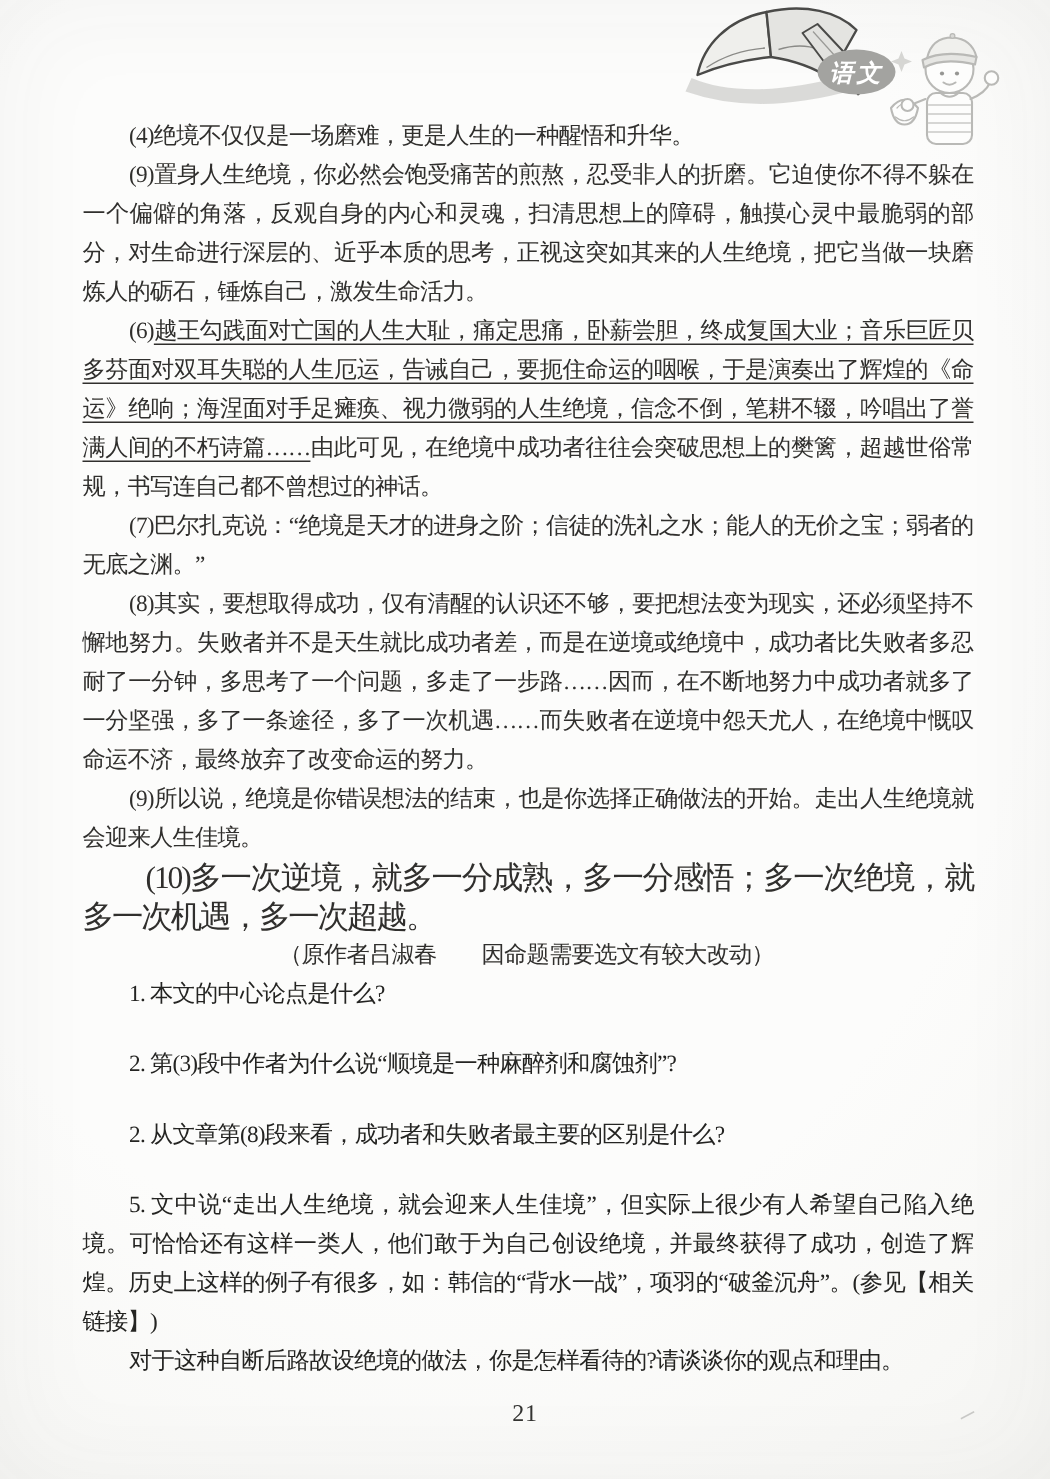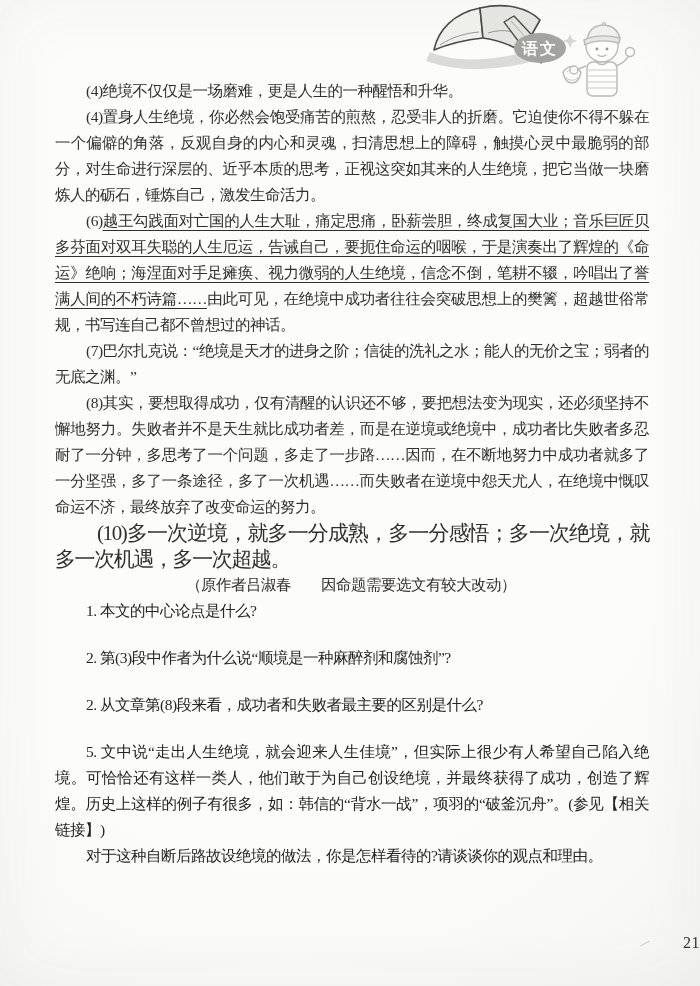--- a/index.html
+++ b/index.html
@@ -9,22 +9,22 @@
   }
   .page {
     position: relative;
     width: 700px; height: 986px;
     overflow: hidden;
     background: radial-gradient(140% 120% at 42% 38%, #fcfcfb 40%, #f4f4f1 72%, #e9e9e6 100%);
     box-shadow: inset 0 0 70px rgba(60,60,55,0.05);
   }
   
   .header-art {
-    position: absolute; top: 0; right: 48px;
-    width: 236px; height: 106px;
+    position: absolute; top: 0; right: 17px;
+    width: 236px; height: 106px; font-style: italic;
   }
   .badge-text {
     font-family: "Liberation Sans", "DejaVu Sans", sans-serif;
     font-weight: bold; font-size: 16px; letter-spacing: 2px;
     fill: #ffffff;
   }
   
   .content {
     position: absolute; left: 55px; top: 78px; width: 594px;
     color: #302f2d;
@@ -41,21 +41,21 @@
   p.tight { font-size: 21px; letter-spacing: -1.4px; }
   p.attribution {
     text-align: center; text-indent: 0; padding-right: 2px;
   }
   
   .questions { color: #242422; }
   .questions p.gap { margin-bottom: 21px; }
   
   .page-number {
     position: absolute; bottom: 34px; left: 0; right: 0;
-    text-align: right;
+    text-align: center;
     font-size: 16px; color: #333331; letter-spacing: 0.5px;
   }
   .scan-artifact {
     position: absolute; right: 50px; bottom: 42px;
     width: 10px; height: 1px; background: #bdbdba;
     transform: rotate(-28deg); opacity: 0.8;
   }
 </style>
 </head>
 <body>
@@ -109,24 +109,25 @@
         <path d="M180 62 Q186 67 192 62" fill="none"></path>
 
         <path d="M200 66 Q210 62 213 55" fill="none"></path>
         <circle cx="214" cy="52" r="4.5"></circle>
       </g>
     </svg>
   </div>
 
   <div class="content">
     <p>(4)绝境不仅仅是一场磨难，更是人生的一种醒悟和升华。</p>
-    <p>(4)置身人生绝境，你必然会饱受痛苦的煎熬，忍受非人的折磨。它迫使你不得不躲在一个偏僻的角落，反观自身的内心和灵魂，扫清思想上的障碍，触摸心灵中最脆弱的部分，对生命进行深层的、近乎本质的思考，正视这突如其来的人生绝境，把它当做一块磨炼人的砺石，锤炼自己，激发生命活力。</p>
+    <p>(9)置身人生绝境，你必然会饱受痛苦的煎熬，忍受非人的折磨。它迫使你不得不躲在一个偏僻的角落，反观自身的内心和灵魂，扫清思想上的障碍，触摸心灵中最脆弱的部分，对生命进行深层的、近乎本质的思考，正视这突如其来的人生绝境，把它当做一块磨炼人的砺石，锤炼自己，激发生命活力。</p>
     <p><span>(6)</span><span class="underline">越王勾践面对亡国的人生大耻，痛定思痛，卧薪尝胆，终成复国大业；音乐巨匠贝多芬面对双耳失聪的人生厄运，告诫自己，要扼住命运的咽喉，于是演奏出了辉煌的《命运》绝响；海涅面对手足瘫痪、视力微弱的人生绝境，信念不倒，笔耕不辍，吟唱出了誉满人间的不朽诗篇……</span><span>由此可见，在绝境中成功者往往会突破思想上的樊篱，超越世俗常规，书写连自己都不曾想过的神话。</span></p>
     <p>(7)巴尔扎克说：“绝境是天才的进身之阶；信徒的洗礼之水；能人的无价之宝；弱者的无底之渊。”</p>
     <p>(8)其实，要想取得成功，仅有清醒的认识还不够，要把想法变为现实，还必须坚持不懈地努力。失败者并不是天生就比成功者差，而是在逆境或绝境中，成功者比失败者多忍耐了一分钟，多思考了一个问题，多走了一步路……因而，在不断地努力中成功者就多了一分坚强，多了一条途径，多了一次机遇……而失败者在逆境中怨天尤人，在绝境中慨叹命运不济，最终放弃了改变命运的努力。</p>
+    <p>(9)所以说，绝境是你错误想法的结束，也是你选择正确做法的开始。走出人生绝境就会迎来人生佳境。</p>
     <p class="tight">(10)多一次逆境，就多一分成熟，多一分感悟；多一次绝境，就多一次机遇，多一次超越。</p>
     <p class="attribution">（原作者吕淑春　　因命题需要选文有较大改动）</p>
 
     <section class="questions">
       <p class="gap">1. 本文的中心论点是什么?</p>
       <p class="gap">2. 第(3)段中作者为什么说“顺境是一种麻醉剂和腐蚀剂”?</p>
       <p class="gap">2. 从文章第(8)段来看，成功者和失败者最主要的区别是什么?</p>
       <p>5. 文中说“走出人生绝境，就会迎来人生佳境”，但实际上很少有人希望自己陷入绝境。可恰恰还有这样一类人，他们敢于为自己创设绝境，并最终获得了成功，创造了辉煌。历史上这样的例子有很多，如：韩信的“背水一战”，项羽的“破釜沉舟”。(参见【相关链接】)</p>
       <p>对于这种自断后路故设绝境的做法，你是怎样看待的?请谈谈你的观点和理由。</p>
     </section>

